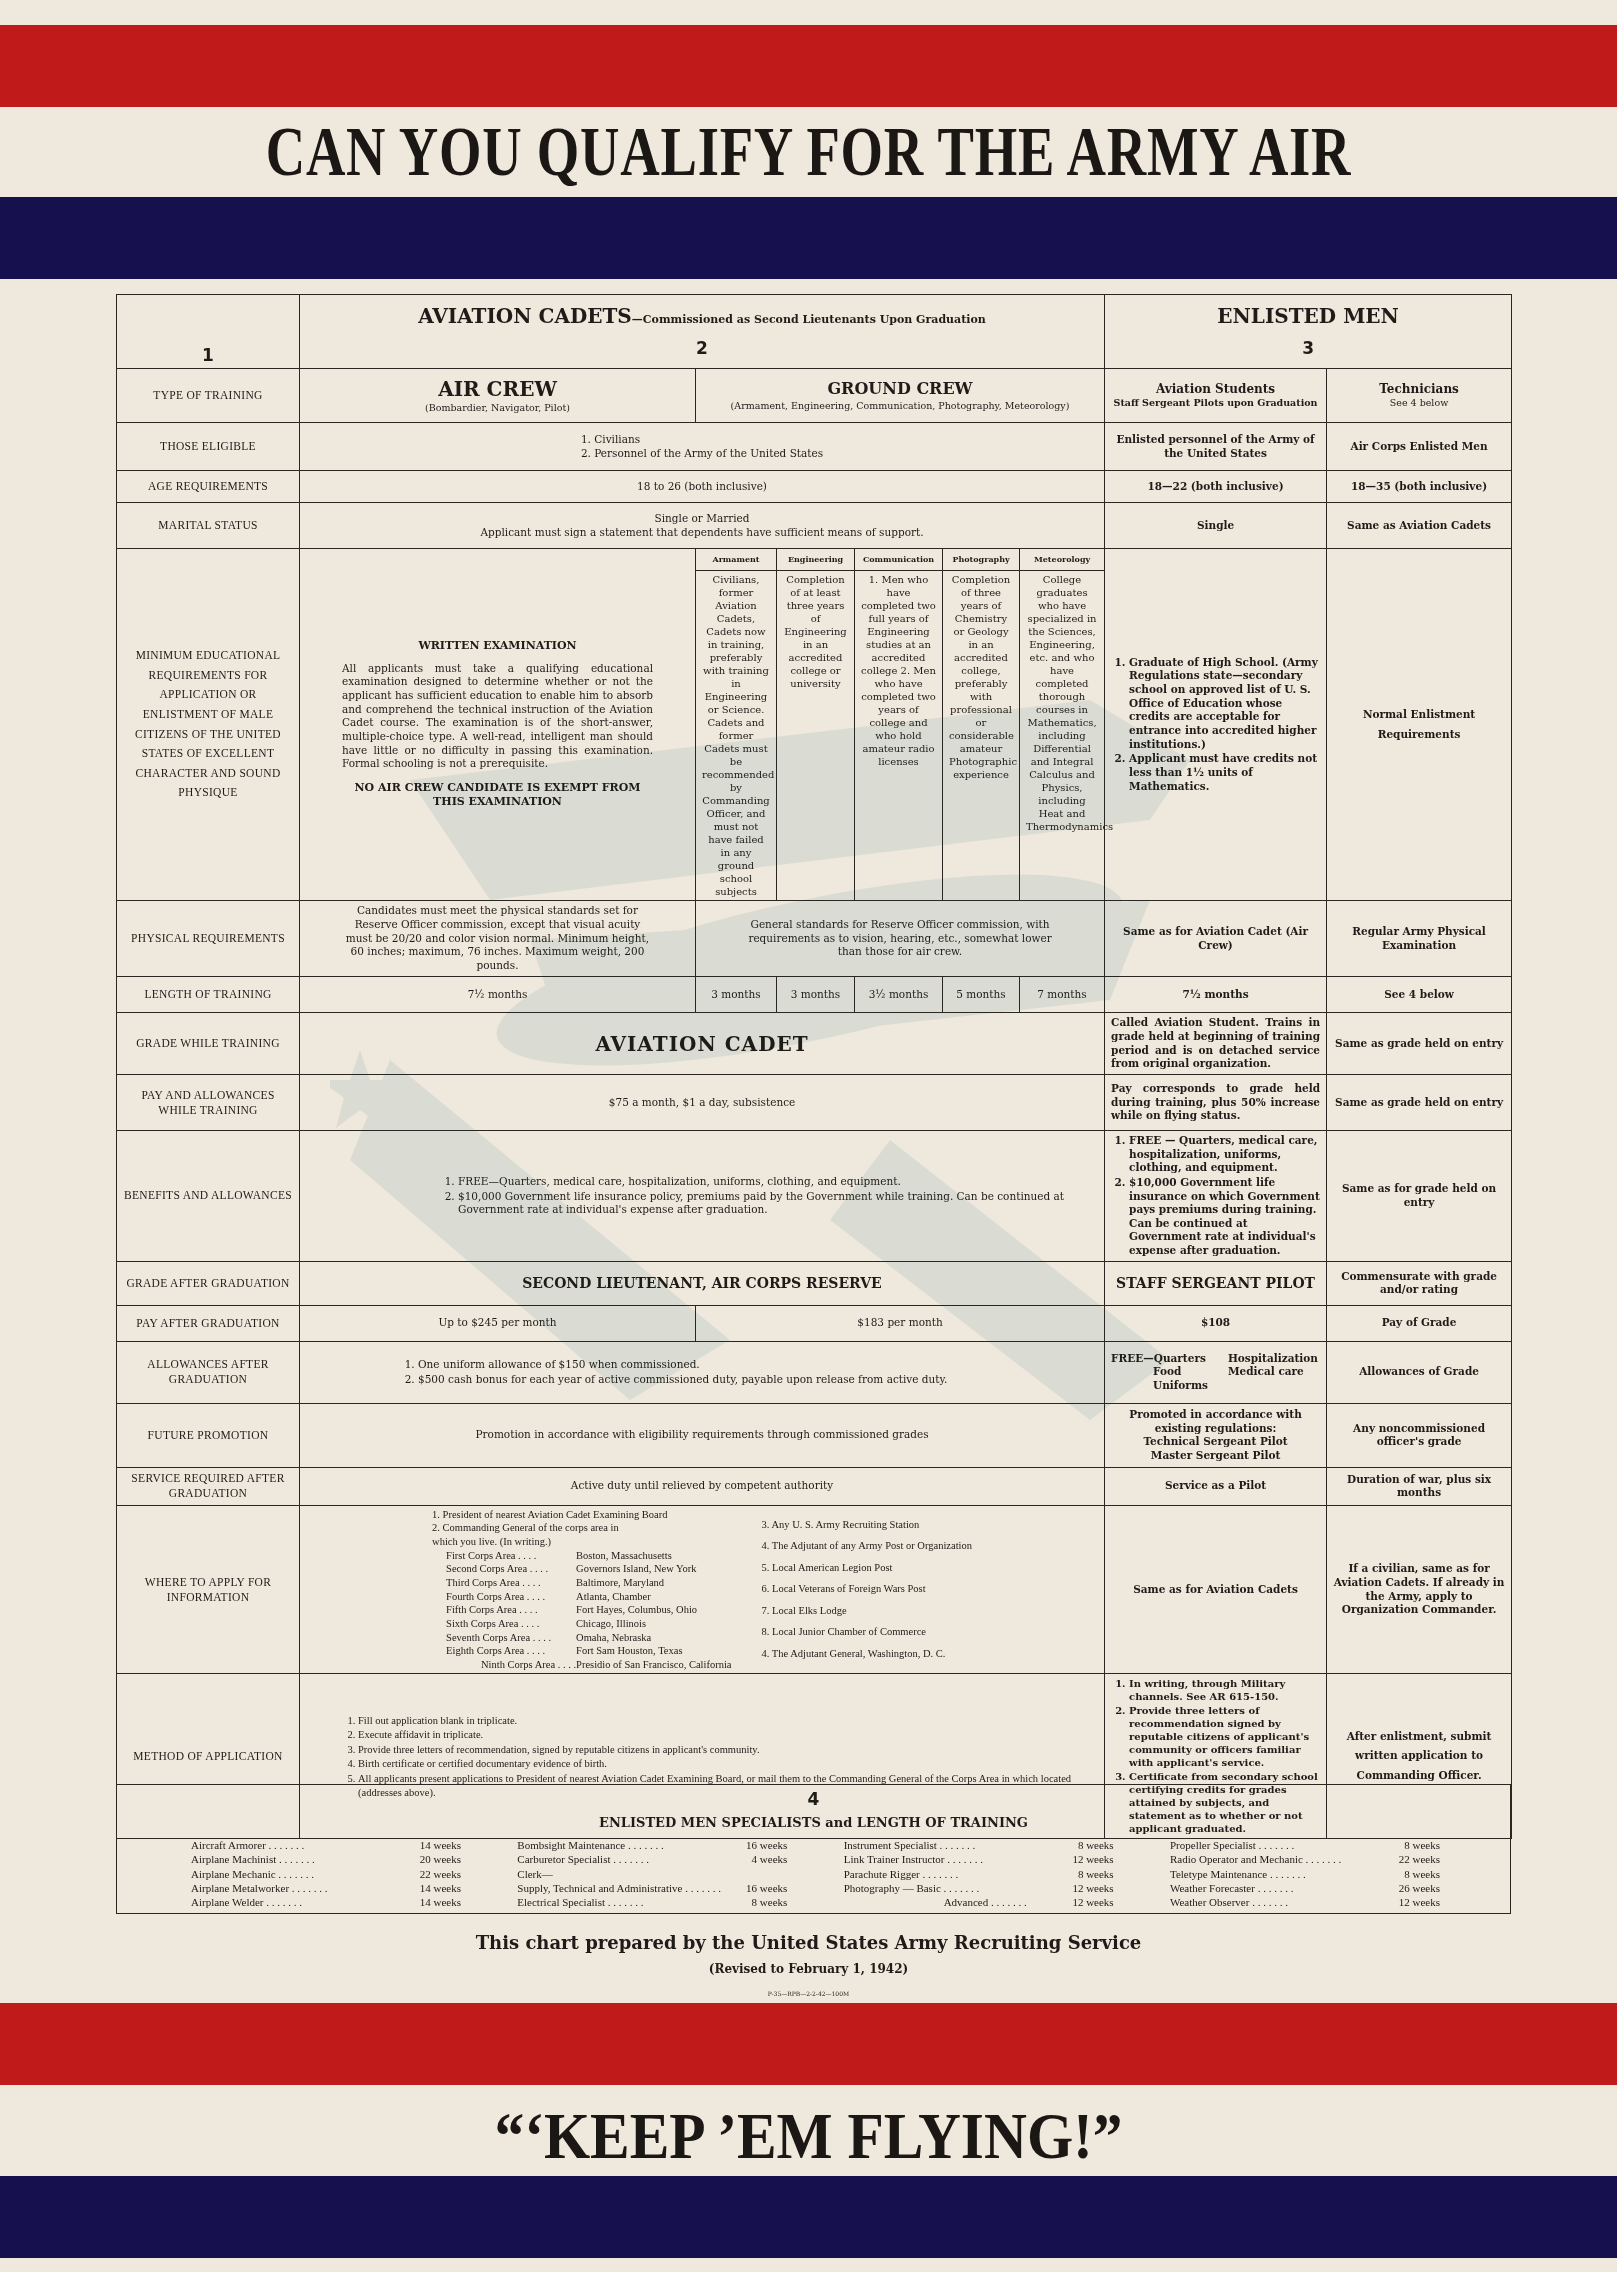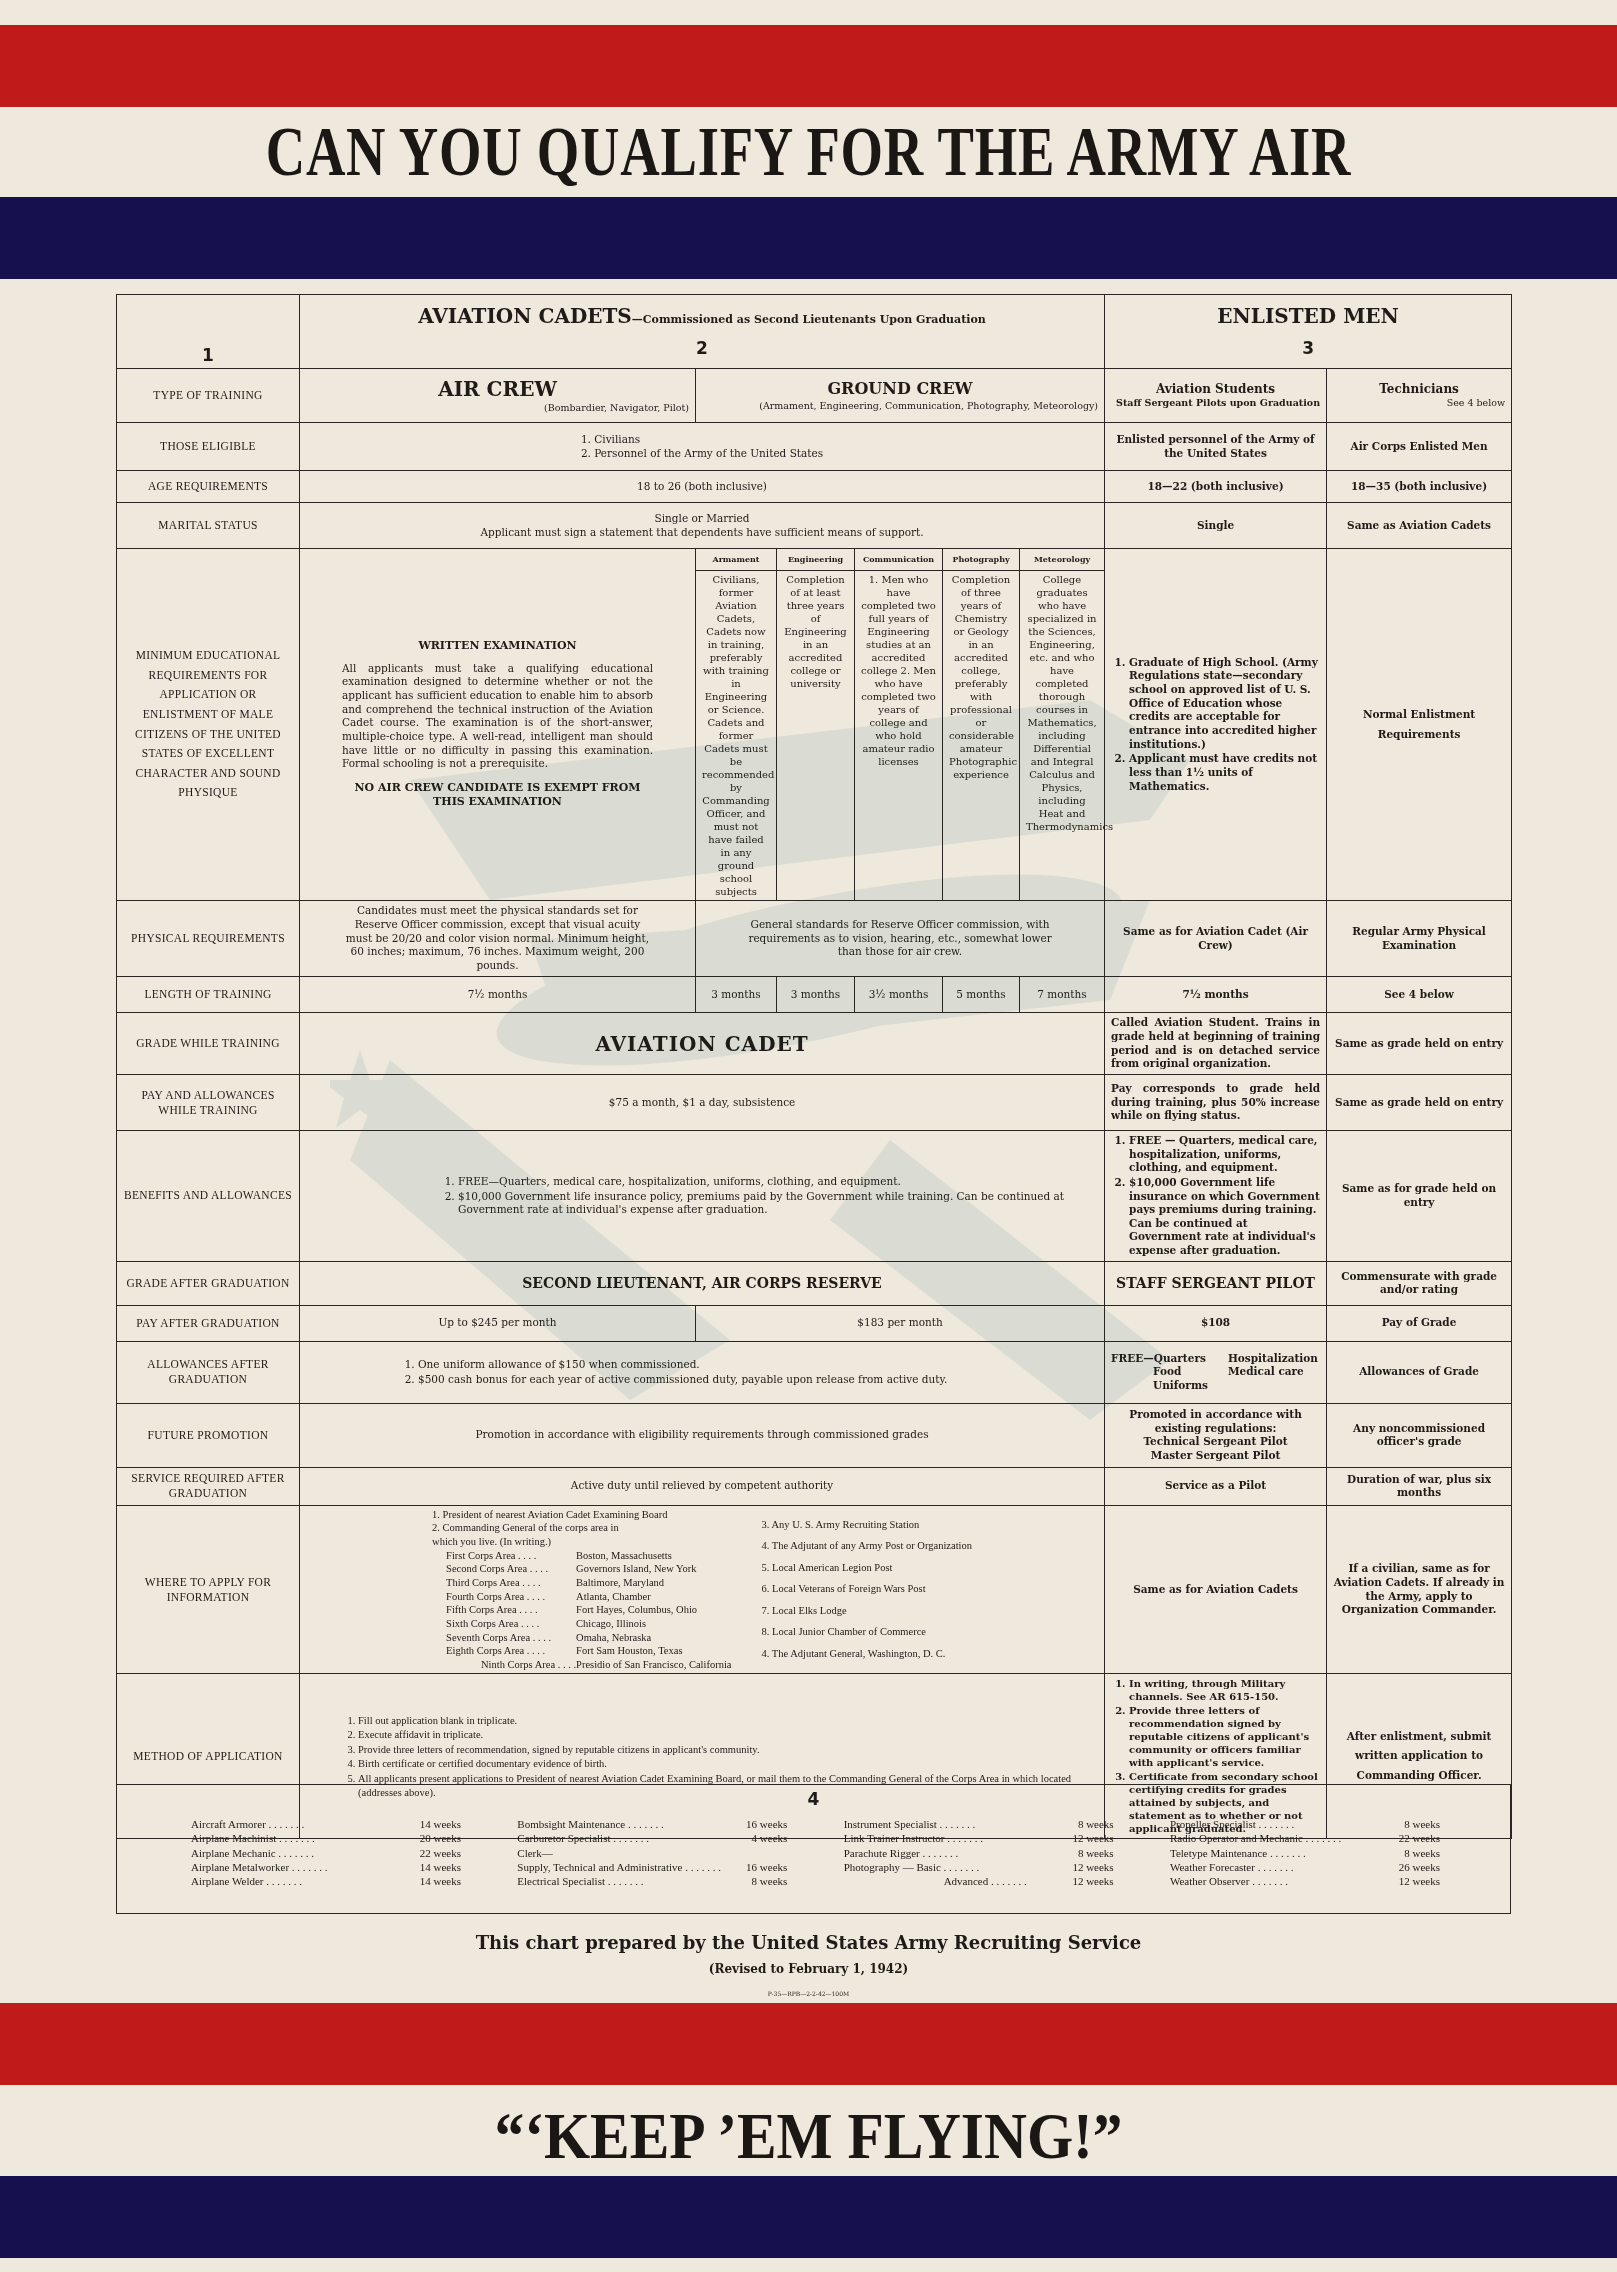--- a/index.html
+++ b/index.html
@@ -7,21 +7,21 @@
   .stripe{position:absolute;left:0;width:1617px;}
   .red{background:#c01b1a;}
   .blue{background:#16114e;}
   .headline{position:absolute;left:0;width:1617px;text-align:center;font-family:"Liberation Serif",serif;font-weight:bold;color:#1a1714;transform:scaleX(0.78);}
   #title{top:112px;font-size:70px;letter-spacing:1px;}
   #slogan{top:2098px;font-size:66px;transform:scaleX(0.9);}
   table.chart{position:absolute;left:116px;top:294px;width:1395px;height:1490px;border-collapse:collapse;table-layout:fixed;background:transparent;}
   table.chart td{border:1.6px solid #2a2622;text-align:center;vertical-align:middle;padding:2px 6px;font-size:10.5px;line-height:1.3;}
   .rl{font-family:"Liberation Serif",serif;font-size:11.5px !important;letter-spacing:.3px;}
   .big{font-family:"DejaVu Serif",serif;font-weight:bold;font-size:20px;}
-  .sub{font-size:9.5px;text-align:right;}
+  .sub{font-size:9.5px;}
   .num{font-family:"DejaVu Sans",sans-serif;font-weight:bold;font-size:17px;}
   .b{font-weight:bold;}
   .lft{text-align:left !important;}
   .just{text-align:justify !important;}
   ol{margin:0;padding-left:18px;text-align:left;}
   ol li{margin:1px 0;}
   .sect4{position:absolute;left:116px;top:1784px;width:1395px;height:130px;border:1.6px solid #2a2622;box-sizing:border-box;}
   .sect4 .n{text-align:center;font-family:"DejaVu Sans",sans-serif;font-weight:bold;font-size:17px;margin-top:4px;}
   .sect4 .h{text-align:center;font-weight:bold;font-size:13px;margin-top:6px;}
   .spec-cols{display:flex;justify-content:space-between;padding:8px 70px 0 74px;font-family:"Liberation Serif",serif;font-size:11px;line-height:1.3;}
@@ -317,20 +317,21 @@
             <li>Certificate from secondary school certifying credits for grades attained by subjects, and statement as to whether or not applicant graduated.</li>
           </ol>
         </td>
     <td class="b" style="line-height:1.9">After enlistment, submit written application to Commanding Officer.</td>
   </tr>
 </tbody>
   </table>
 
 <div class="sect4">
   <div class="n">4</div>
+  <div class="h">ENLISTED MEN SPECIALISTS and LENGTH OF TRAINING</div>
   <div class="spec-cols" id="spec-cols">
       <div class="spec-col">
         <div class="spec-row">
           <span>Aircraft Armorer . . . . . . .</span>
           <span>14 weeks</span>
         </div>
         <div class="spec-row">
           <span>Airplane Machinist . . . . . . .</span>
           <span>20 weeks</span>
         </div>

